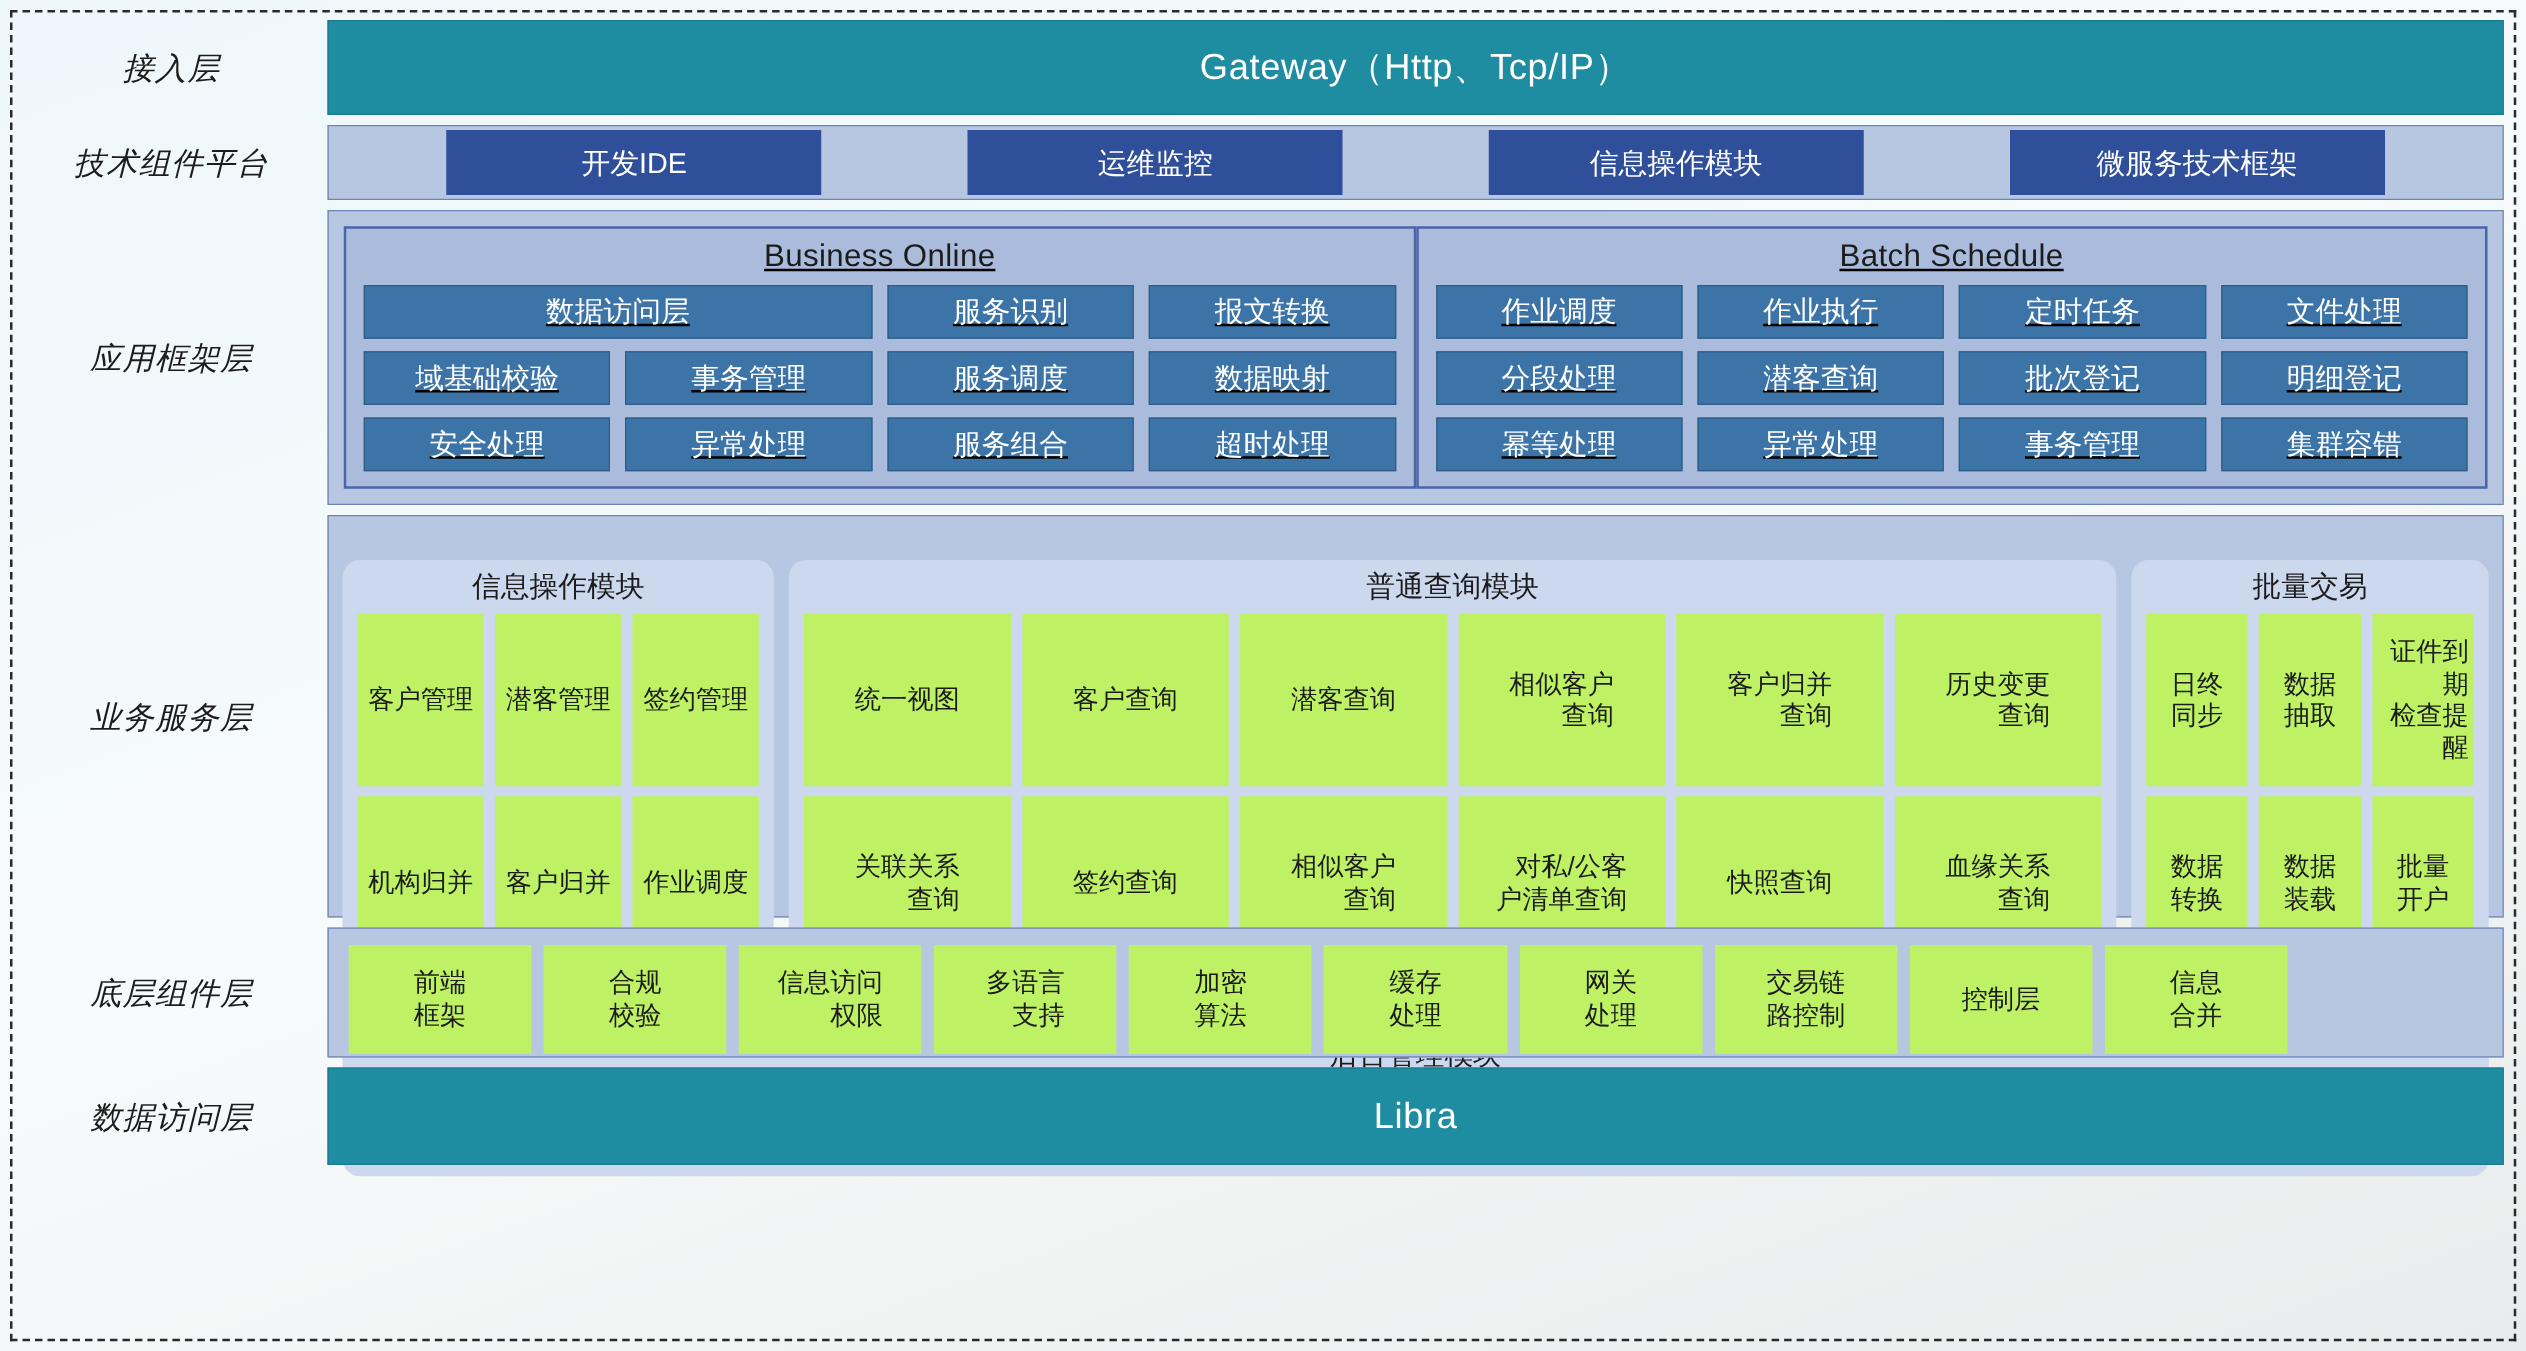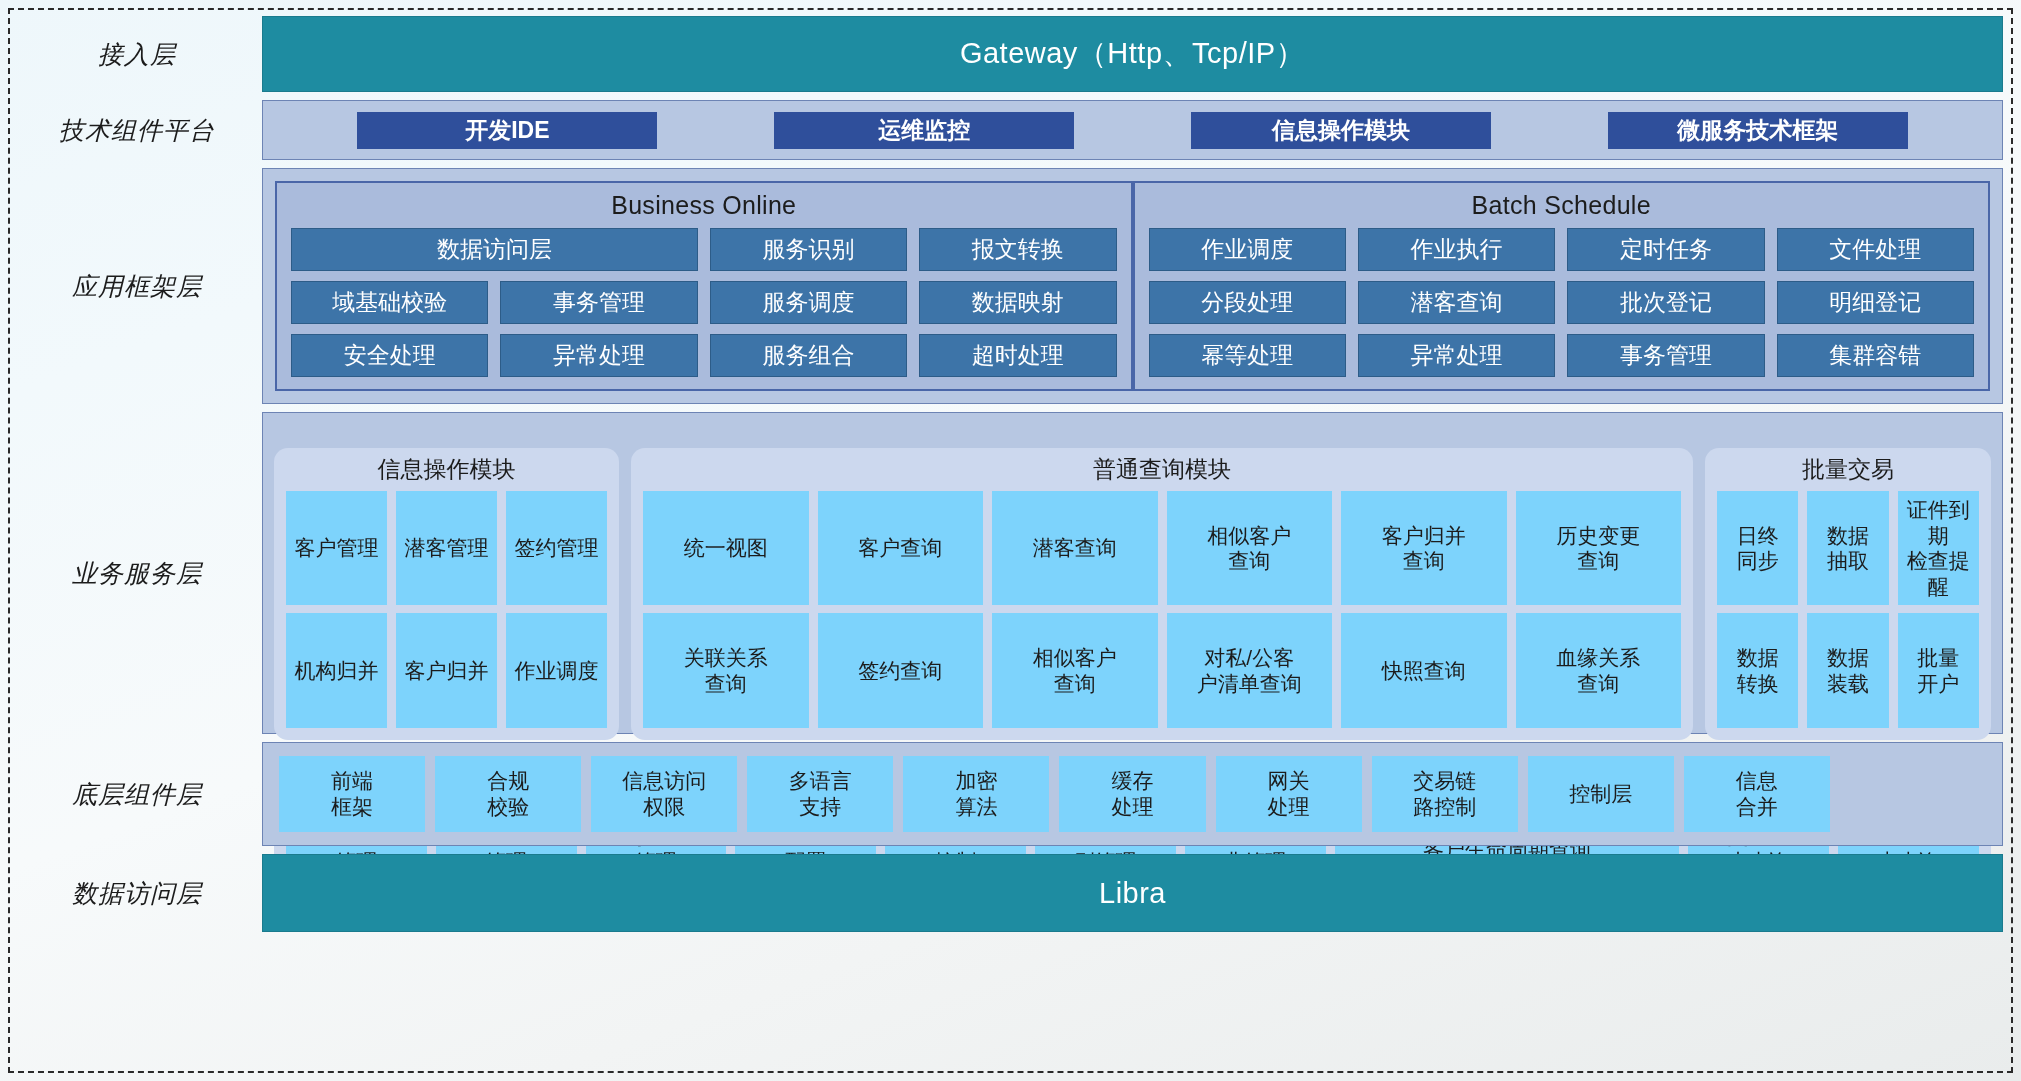--- a/index.html
+++ b/index.html
@@ -50,33 +50,33 @@
   .techbar {
     background: #b7c7e2;
     border: 1px solid #6d84b4;
     display: flex; align-items: center; justify-content: space-around;
     padding: 0 36px;
   }
   .tech-chip {
     background: #2f4f9b;
     color: #ffffff;
     font-size: 23px;
-    height: 37px;
+    height: 52px;
     min-width: 300px;
     display: flex; align-items: center; justify-content: center;
     padding: 0 22px;
-    font-weight: bold;
   }
 
   
   .appframe {
     background: #b7c7e2;
     border: 1px solid #6d84b4;
     display: flex;
     padding: 12px;
+    text-decoration: underline;
   }
   .fw-panel {
     flex: 1;
     background: #aabbdc;
     border: 2px solid #4a66a8;
     display: flex; flex-direction: column;
     padding: 8px 14px 12px 14px;
   }
   .fw-title {
     text-align: center;
@@ -125,27 +125,27 @@
   }
   .mod-grid {
     flex: 1;
     display: grid;
     gap: 8px 9px;
     grid-auto-rows: 1fr;
   }
   .cols3 { grid-template-columns: repeat(3, 1fr); }
   .cols6 { grid-template-columns: repeat(6, 1fr); }
   .white-cell {
-    background: #7dd3fc;
+    background: #bef264;
     color: #1c1c1c;
     font-size: 21px;
     line-height: 1.22;
-    text-align: center;
-    display: flex; align-items: center; justify-content: center;
-    padding: 6px 4px;
+    text-align: right;
+    display: flex; align-items: center; justify-content: center;
+    padding: 18px 4px;
   }
   .mod-info { flex: 0 0 345px; }
   .mod-query { flex: 1 1 auto; }
   .mod-batch { flex: 0 0 286px; }
 
   .biz-bottom { flex: 0 0 auto; }
   .mod-admin { width: 100%; padding-bottom: 12px; }
   .admin-grid {
     display: grid;
     grid-template-columns: 1fr 1fr 1fr 1fr 1fr 1fr 1fr 2.45fr 1fr 1fr;

